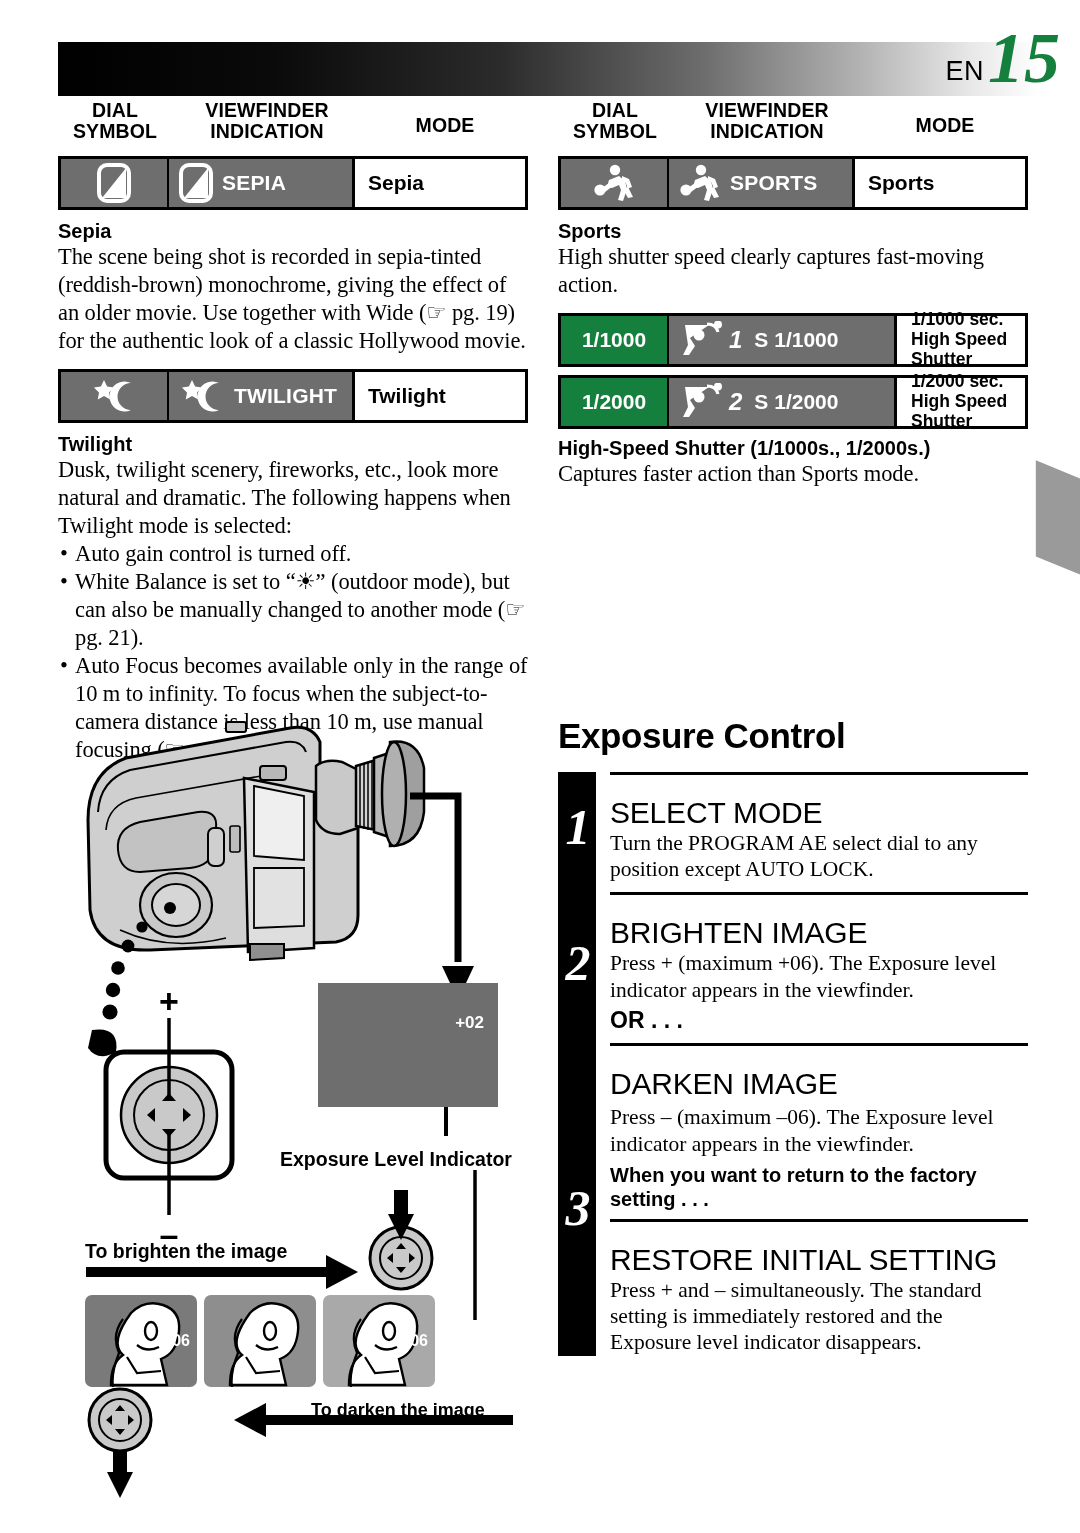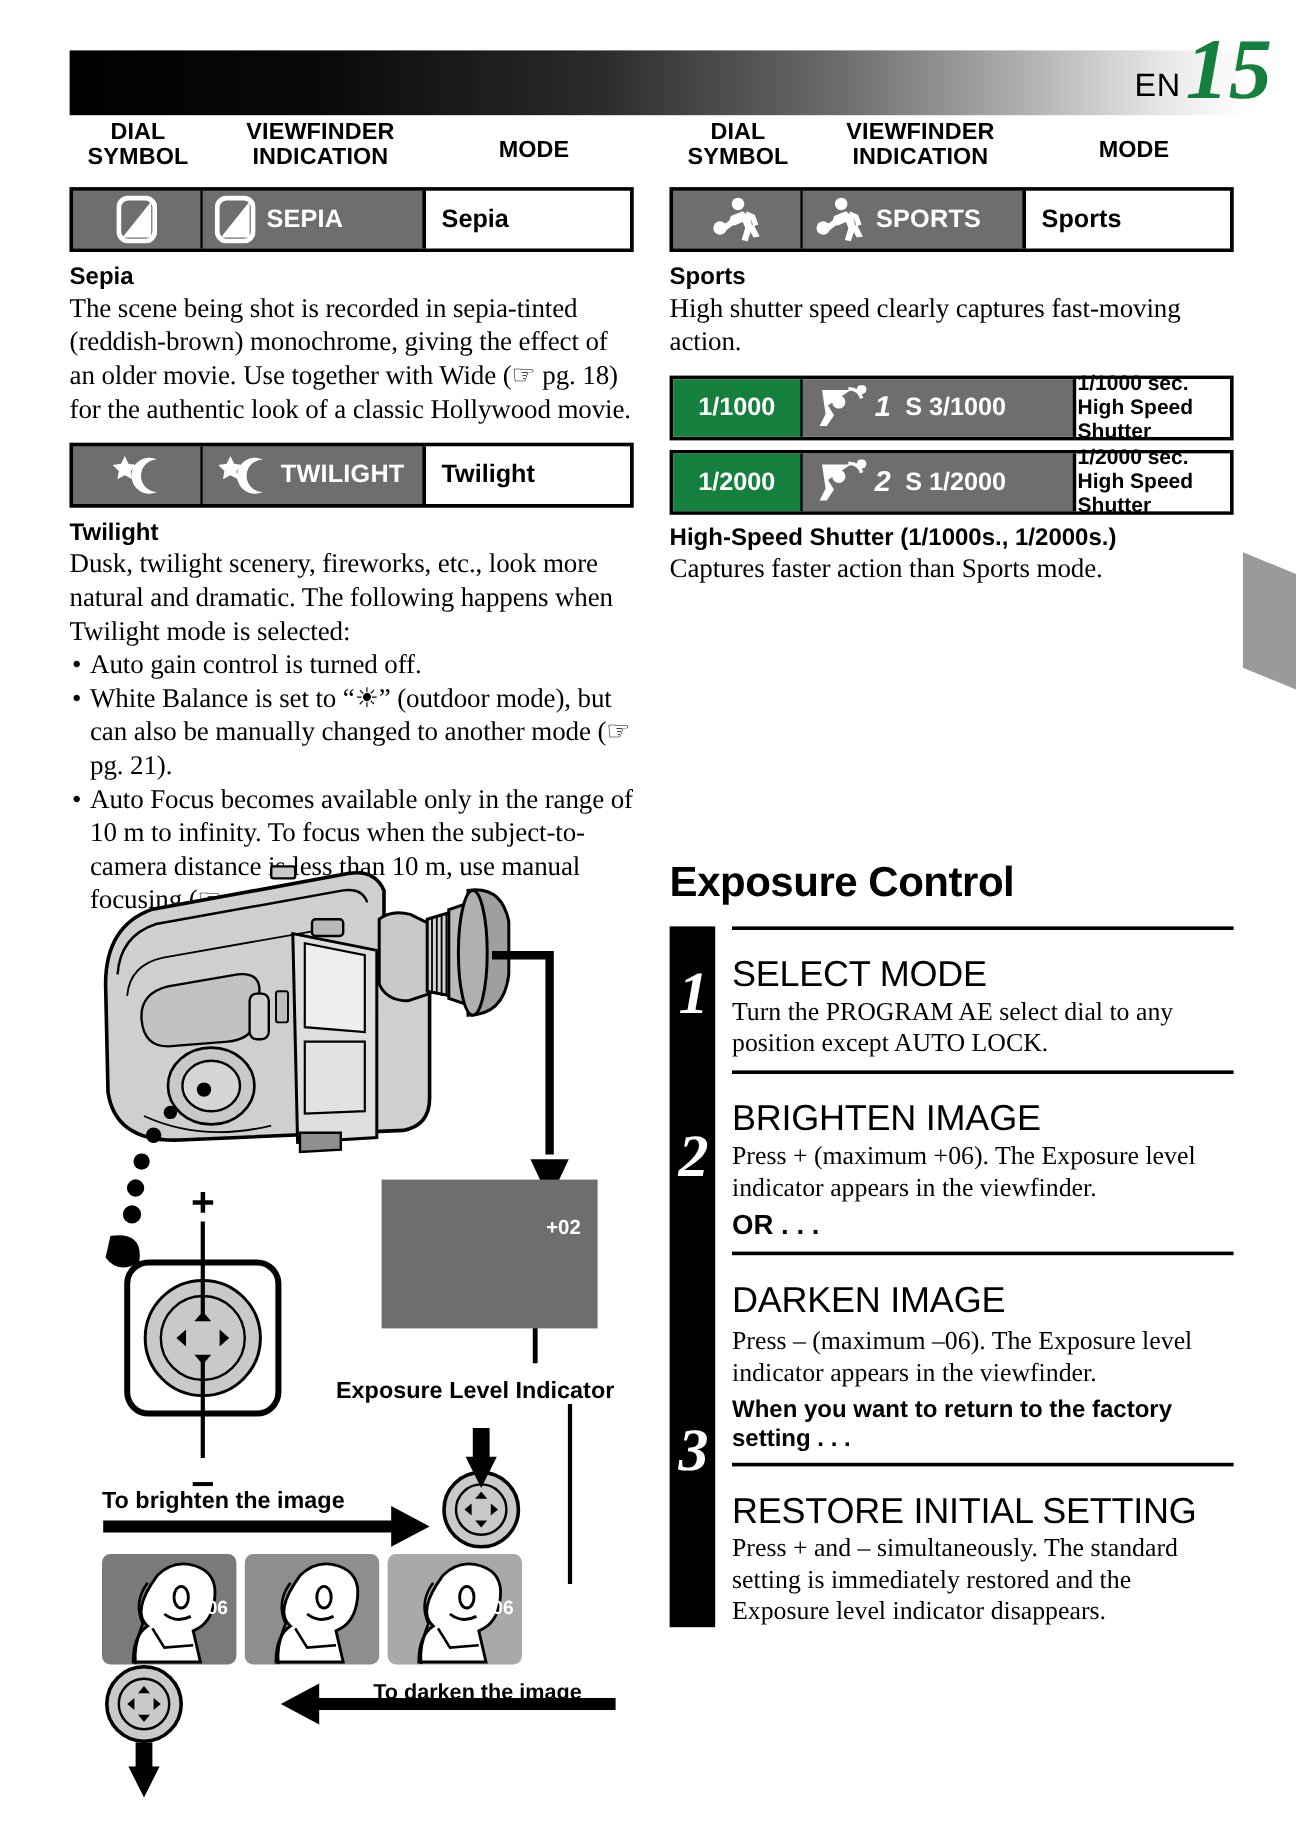--- a/index.html
+++ b/index.html
@@ -68,21 +68,21 @@
   
   .shutter-row { display:flex; border:3px solid #000; height:54px; margin-bottom:8px; }
   .sh-dial { width: 108px; background:#15803d; display:flex; align-items:center;
              justify-content:center; border-right:2px solid #000;
              color:#fff; font-size:21px; font-weight:700; }
   .sh-vf   { width: 228px; background:#6e6e6e; display:flex; align-items:center;
              gap:6px; padding-left:10px; border-right:3px solid #000; }
   .sh-vf .num { color:#fff; font-size:24px; font-weight:700; font-style:italic; }
   .sh-vf .code{ color:#fff; font-size:21px; font-weight:700; margin-left:6px; }
   .sh-mode { flex:1; background:#fff; display:flex; flex-direction:column;
-             justify-content:center; padding-left:1px; }
+             justify-content:center; padding-left:14px; }
   .sh-mode span { font-size:17.5px; font-weight:700; color:#000; line-height:1.14; }
 
   
   .ic { display:block; }
   .ic-sepia { width: 34px; height: 40px; }
   .ic-twilight { width: 46px; height: 36px; }
   .ic-sports { width: 42px; height: 40px; }
   .ic-golf { width: 44px; height: 38px; }
 
   
@@ -190,21 +190,21 @@
         <svg class="ic ic-sepia" viewBox="0 0 34 40">
           <rect x="2" y="2" width="30" height="36" rx="8" ry="8" fill="none" stroke="#fff" stroke-width="4"></rect>
           <path d="M5 35 L29 5 L29 35 Z" fill="#fff"></path>
         </svg>
         <span class="vf-label">SEPIA</span>
       </div>
       <div class="cell-mode">Sepia</div>
     </div>
 
     <div class="sec-title">Sepia</div>
-    <div class="body-txt">The scene being shot is recorded in sepia-tinted (reddish-brown) monochrome, giving the effect of an older movie. Use together with Wide (☞ pg. 18) for the authentic look of a classic Hollywood movie.</div>
+    <div class="body-txt">The scene being shot is recorded in sepia-tinted (reddish-brown) monochrome, giving the effect of an older movie. Use together with Wide (☞ pg. 19) for the authentic look of a classic Hollywood movie.</div>
 
     <div class="mode-row" style="margin-top:14px;">
       <div class="cell-dial">
         <svg class="ic ic-twilight" viewBox="0 0 46 36">
           <path d="M13 2 l3.1 6.4 7 1 -5.1 5 1.2 7 -6.2-3.3 -6.2 3.3 1.2-7 -5.1-5 7-1z" fill="#fff"></path>
           <path d="M40 5 a15 15 0 1 0 0 27 a12.5 12.5 0 1 1 0 -27z" fill="#fff"></path>
         </svg>
       </div>
       <div class="cell-vf">
         <svg class="ic ic-twilight" viewBox="0 0 46 36">
@@ -271,21 +271,21 @@
       <div class="shutter-row">
         <div class="sh-dial">1/1000</div>
         <div class="sh-vf">
           <svg class="ic ic-golf" viewBox="0 0 44 38">
             <path d="M6 4 L30 4 L11 17 L16 25 L10 34 L4 34 L9 24 Z" fill="#fff"></path>
             <circle cx="20" cy="14" r="5.5" fill="#fff"></circle>
             <path d="M28 3 q9 0 11 8" stroke="#fff" stroke-width="3" fill="none"></path>
             <circle cx="39" cy="3.5" r="4" fill="#fff"></circle>
           </svg>
           <span class="num">1</span>
-          <span class="code">S 3/1000</span>
+          <span class="code">S 1/1000</span>
         </div>
         <div class="sh-mode">
           <span>1/1000 sec.</span>
           <span>High Speed Shutter</span>
         </div>
       </div>
 
       <div class="shutter-row">
         <div class="sh-dial">1/2000</div>
         <div class="sh-vf">

